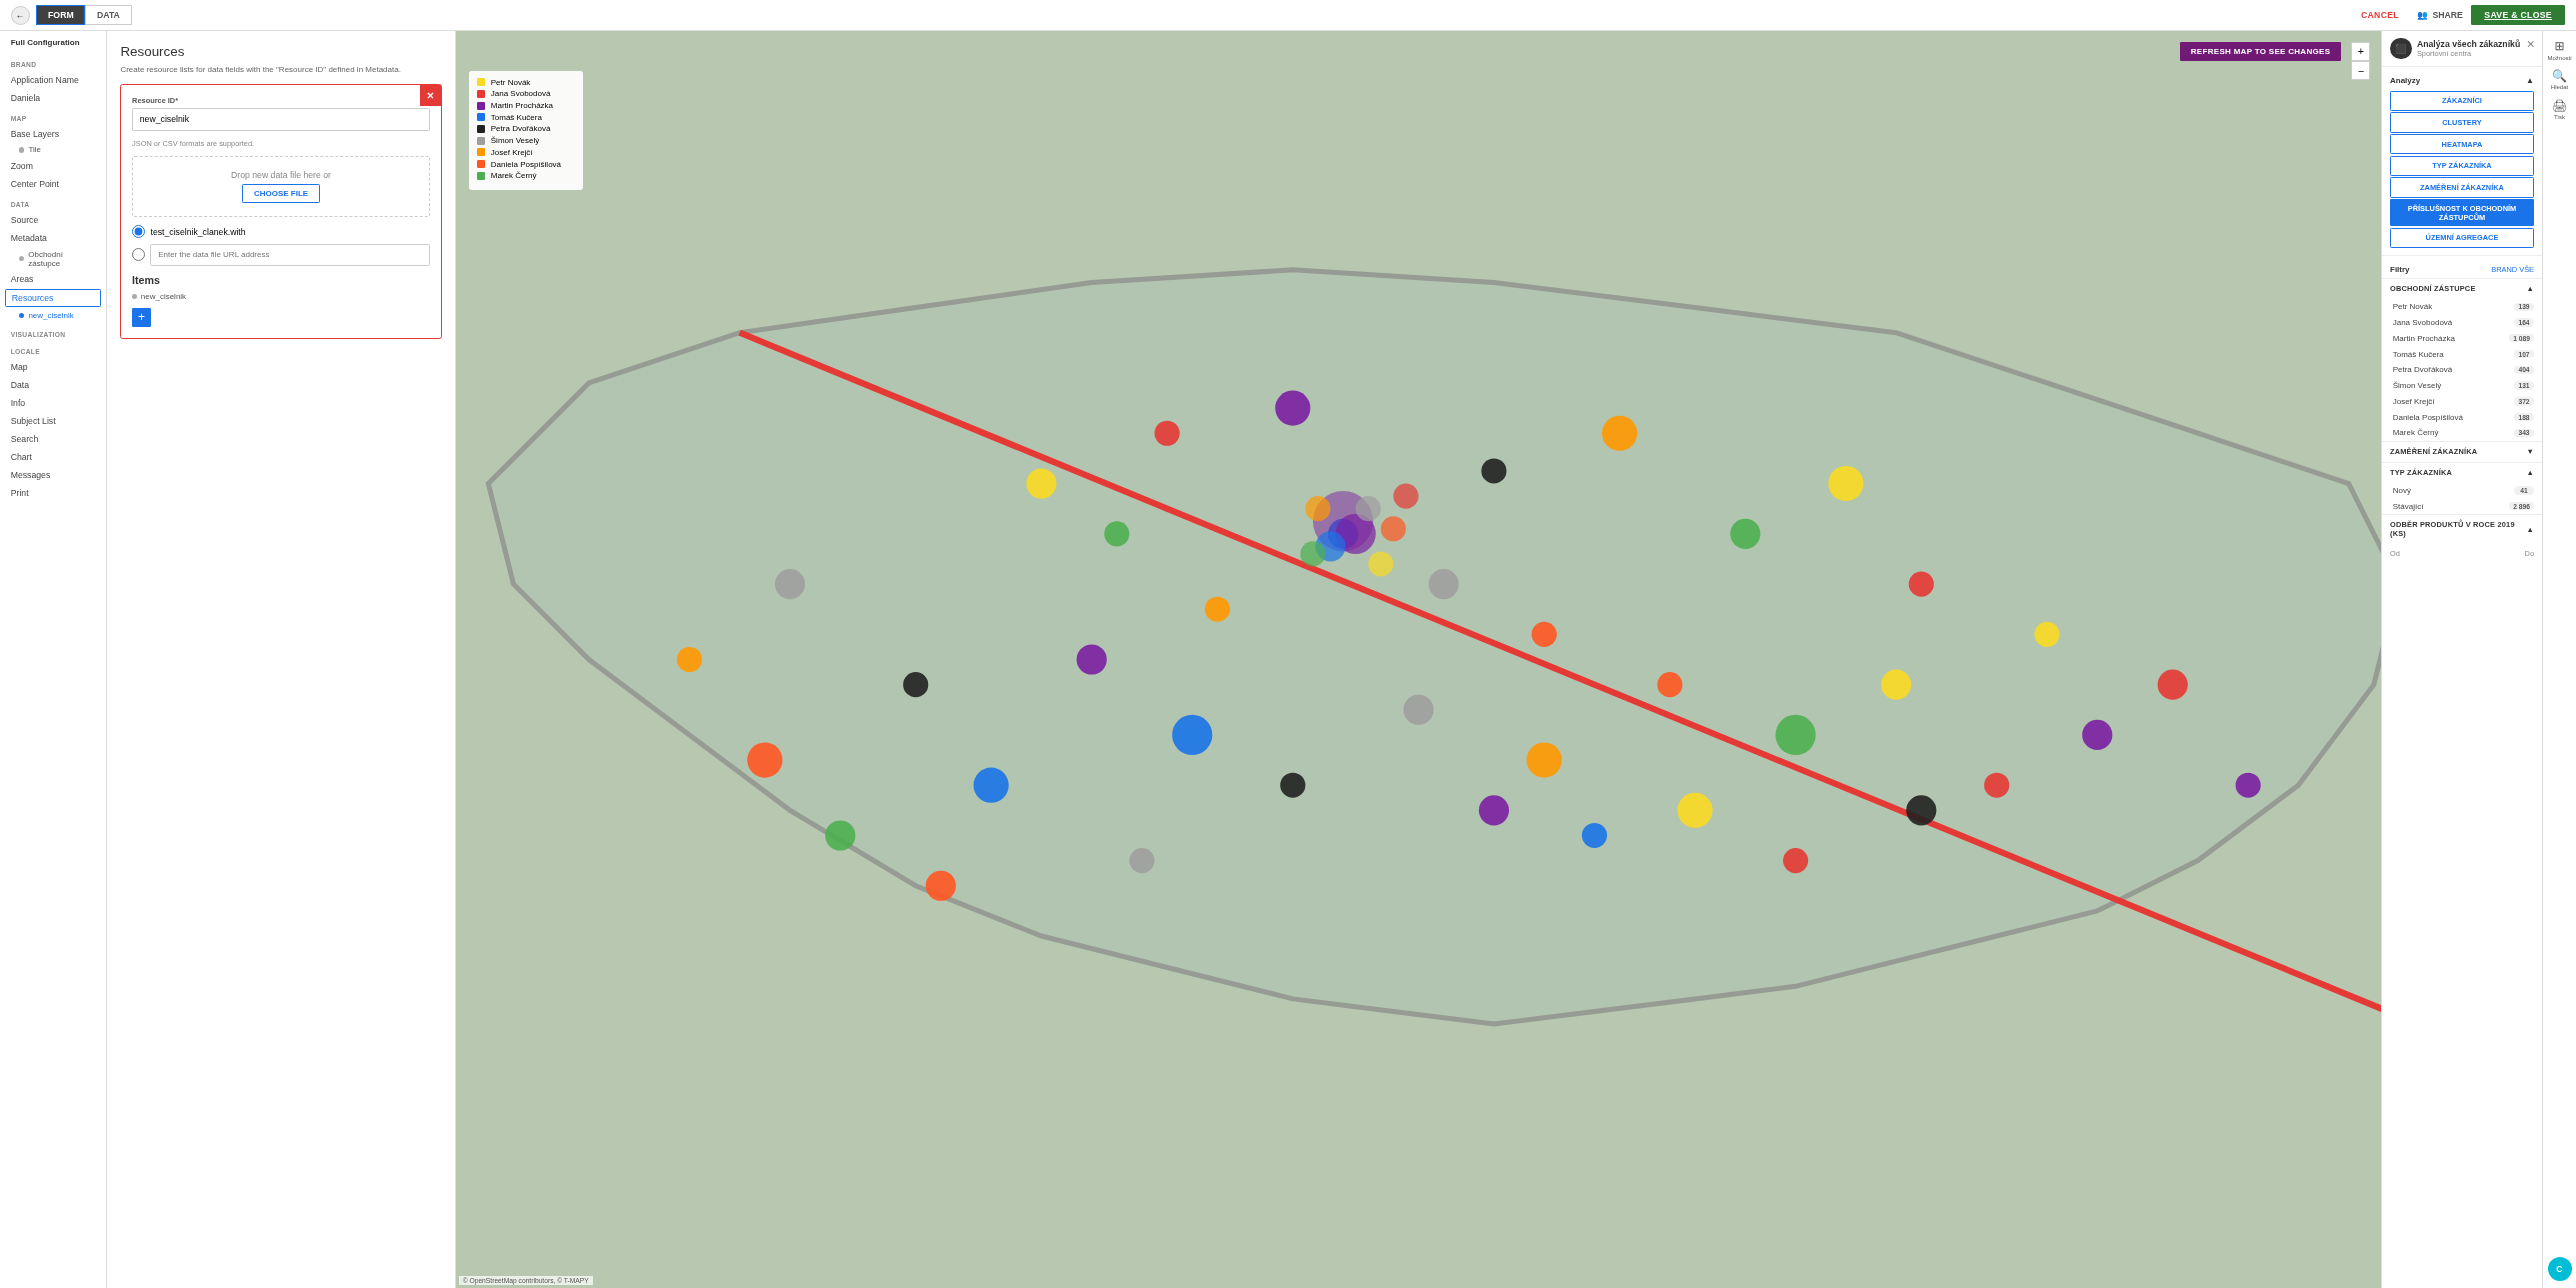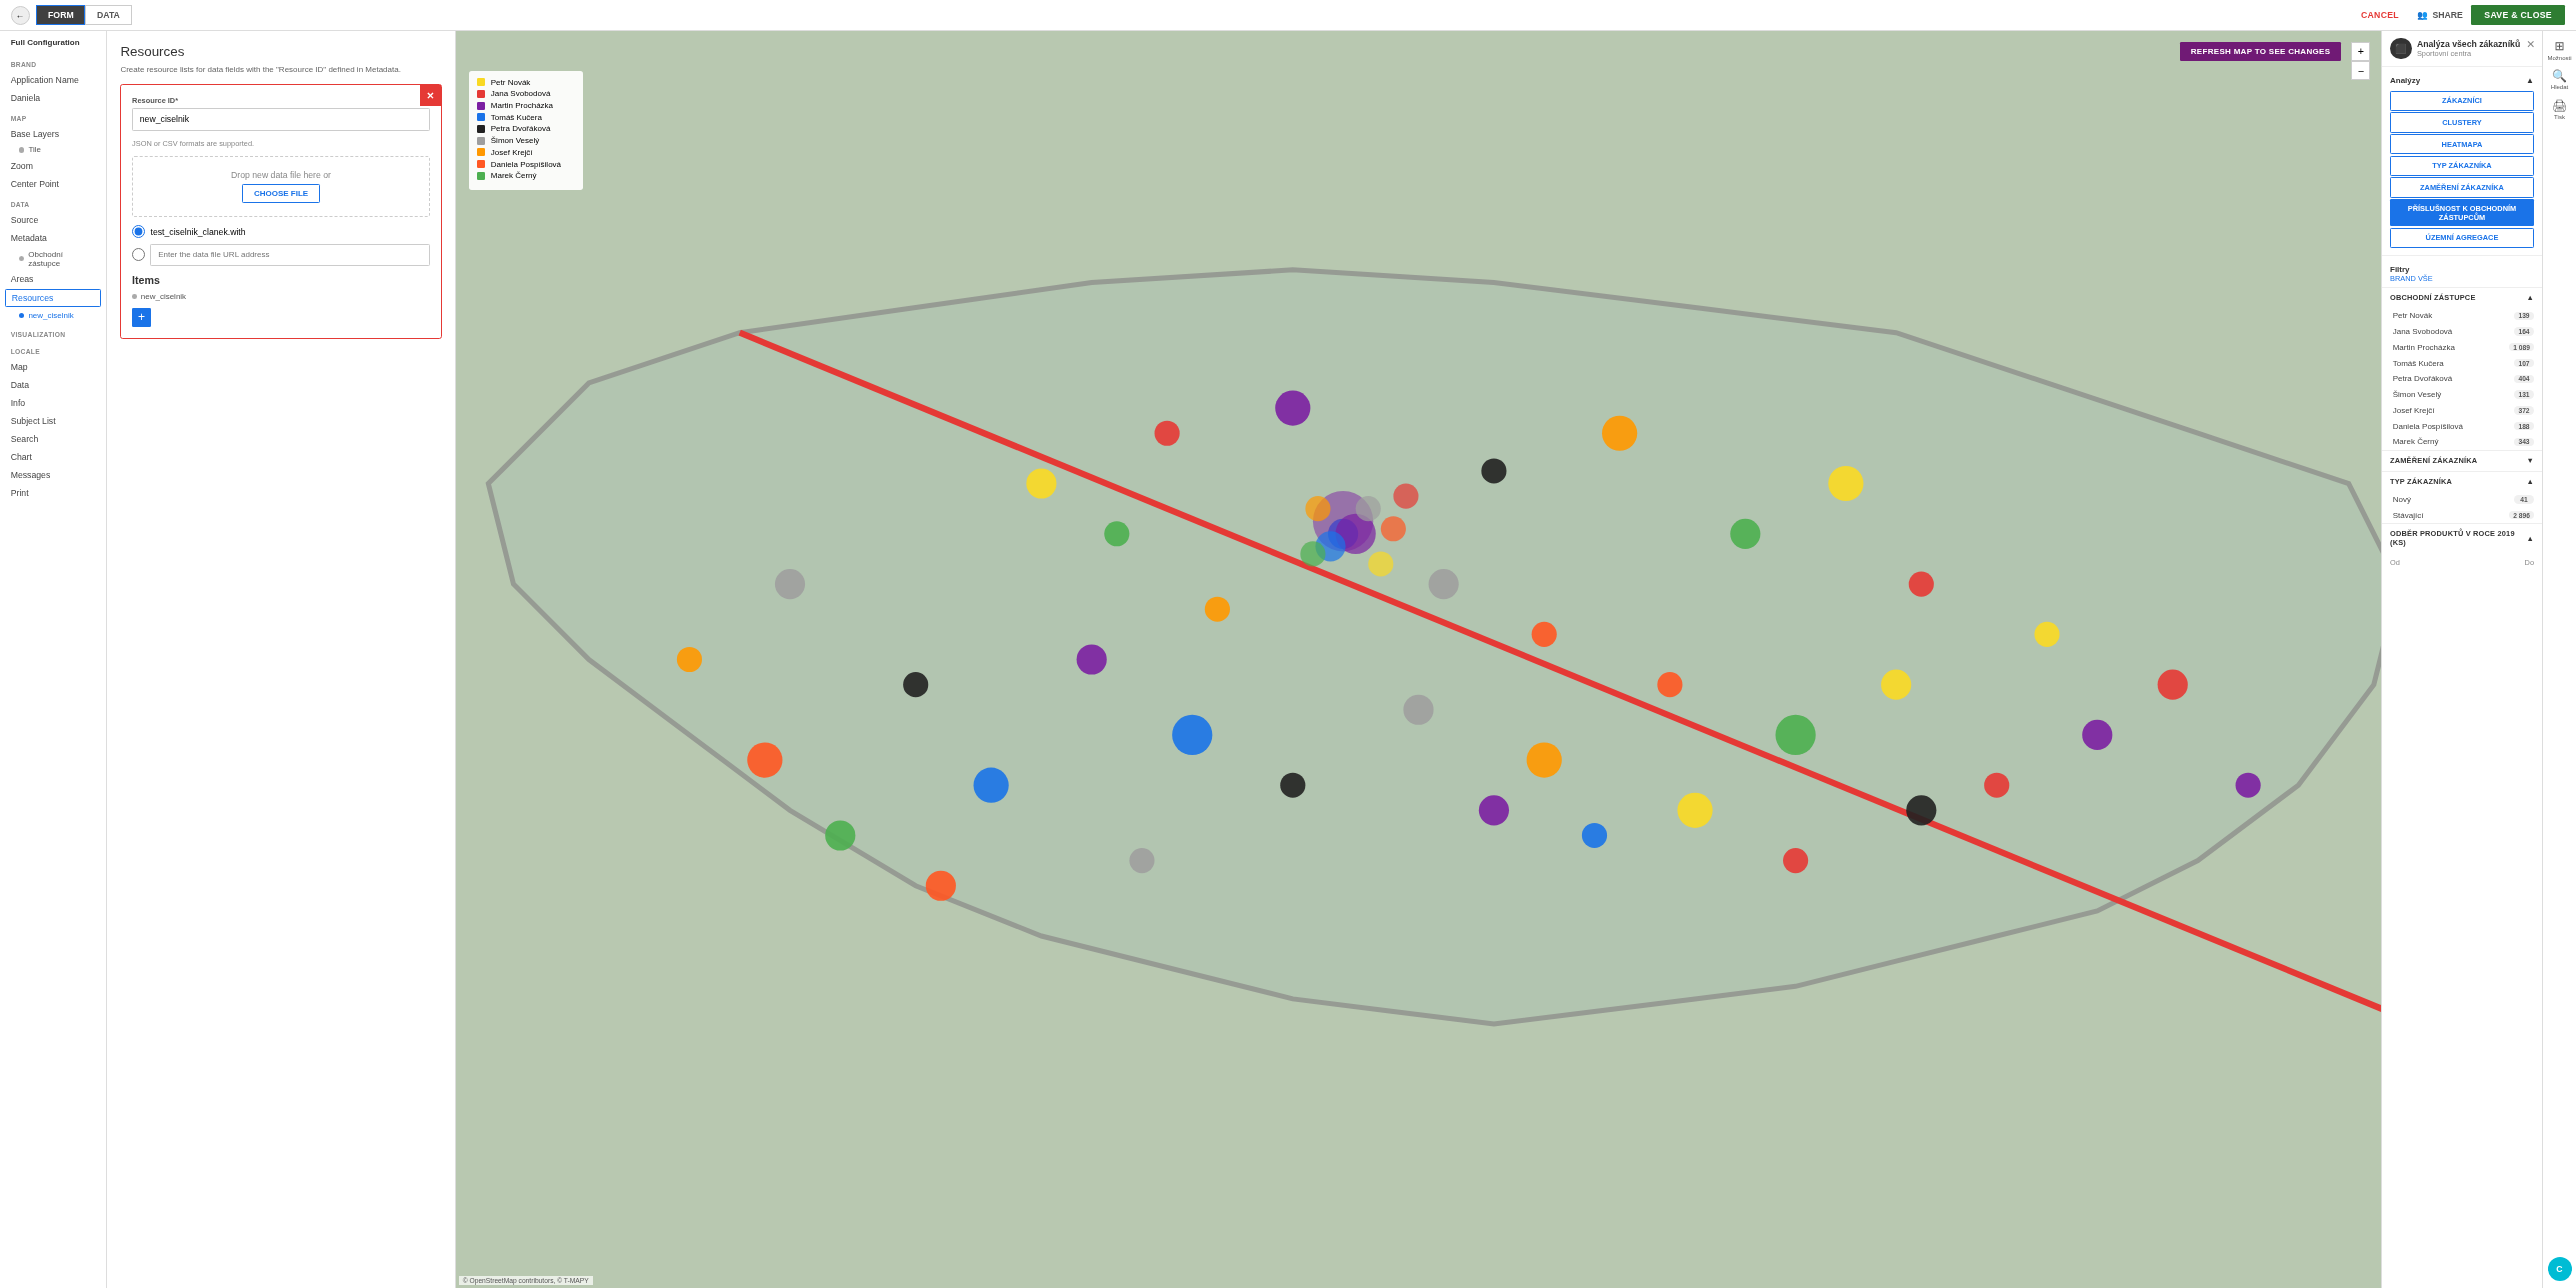--- a/index.html
+++ b/index.html
@@ -27,21 +27,21 @@
       color: #e53935; font-weight: bold; font-size: 8.7px; cursor: pointer;
       padding: 4px 10.7px; text-transform: uppercase; letter-spacing: 0.3px;
     }
     .topbar-share {
       display: flex; align-items: center; gap: 4px; color: #555; font-size: 8.7px;
       cursor: pointer; padding: 4px 8px; font-weight: bold; text-transform: uppercase;
     }
     .topbar-save {
       background: #2e7d32; color: #fff; font-weight: bold; font-size: 8.7px;
       padding: 5.4px 13.4px; border: none; cursor: pointer; text-transform: uppercase;
-      letter-spacing: 0.3px; border-radius: 1.3px;
+      letter-spacing: 0.3px; border-radius: 1.3px; text-decoration: underline;
     }
 
     
     .main-layout { display: flex; flex: 1; overflow: hidden; }
 
     
     .left-sidebar {
       width: 107px; background: #fff; border-right: 0.7px solid #ddd;
       overflow-y: auto; flex-shrink: 0; padding-bottom: 13.4px;
     }
@@ -201,22 +201,22 @@
       display: block; width: calc(100% - 16px); margin: 1.3px 8px;
       padding: 4.7px 6.7px; text-align: center; font-size: 7.4px; font-weight: bold;
       cursor: pointer; border-radius: 1.3px; text-transform: uppercase; border: none;
     }
     .analysis-btn.outline { background: #fff; border: 0.7px solid #1a73e8; color: #1a73e8; }
     .analysis-btn.filled { background: #1a73e8; color: #fff; }
 
     
     .filters-section { padding: 5.4px 0; }
     .filters-header {
-      display: flex; justify-content: space-between; align-items: flex-start;
-      padding: 4px 8px; font-size: 8px; font-weight: bold; color: #333; flex-direction: column;
+      display: flex; justify-content: space-between; align-items: flex-end;
+      padding: 4px 8px; font-size: 8px; font-weight: bold; color: #333;
     }
     .collapse-all { font-size: 7.4px; color: #1a73e8; cursor: pointer; font-weight: normal; }
 
     .filter-group { border-top: 0.7px solid #eee; }
     .filter-group-header {
       display: flex; justify-content: space-between; align-items: center;
       padding: 5.4px 8px; font-size: 7.4px; font-weight: bold; color: #333;
       cursor: pointer; text-transform: uppercase; letter-spacing: 0.2px;
     }
     .filter-item {

